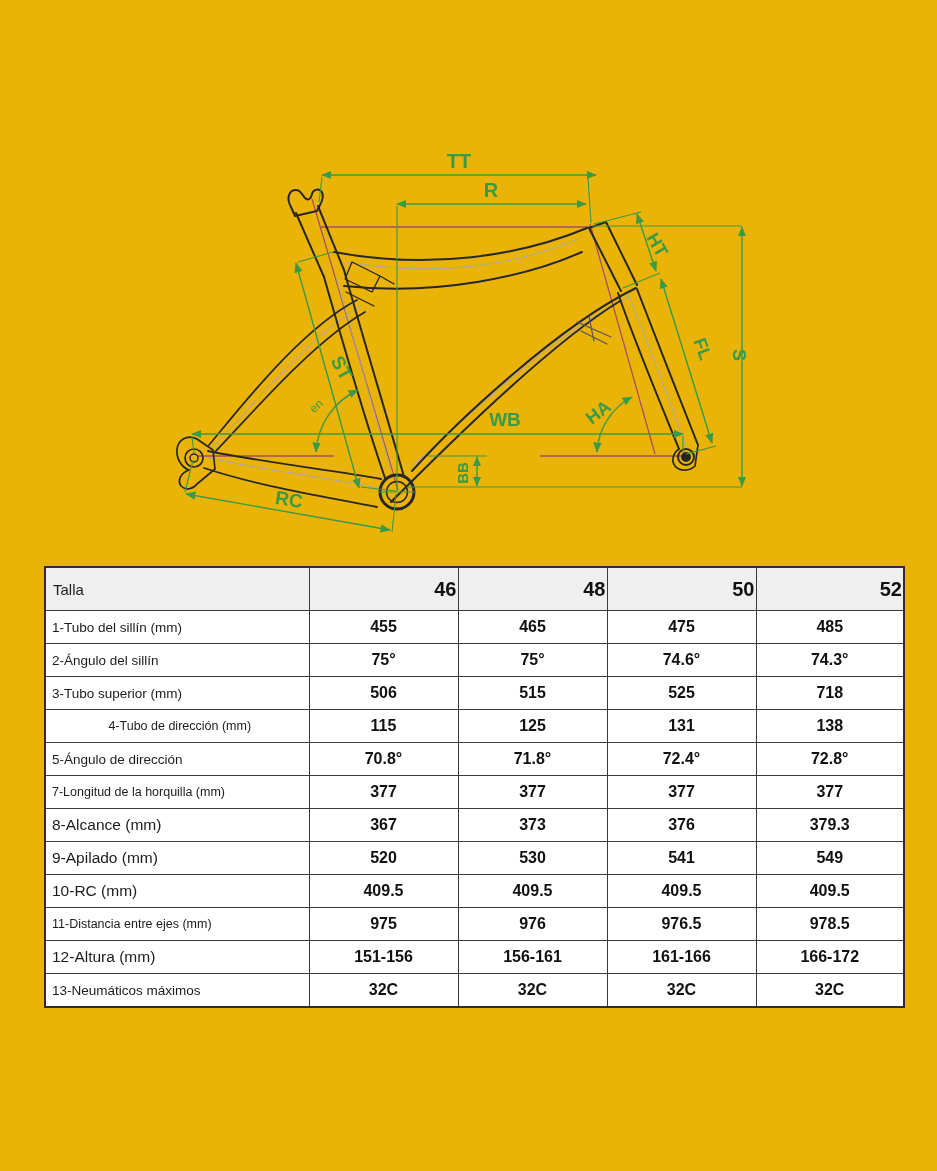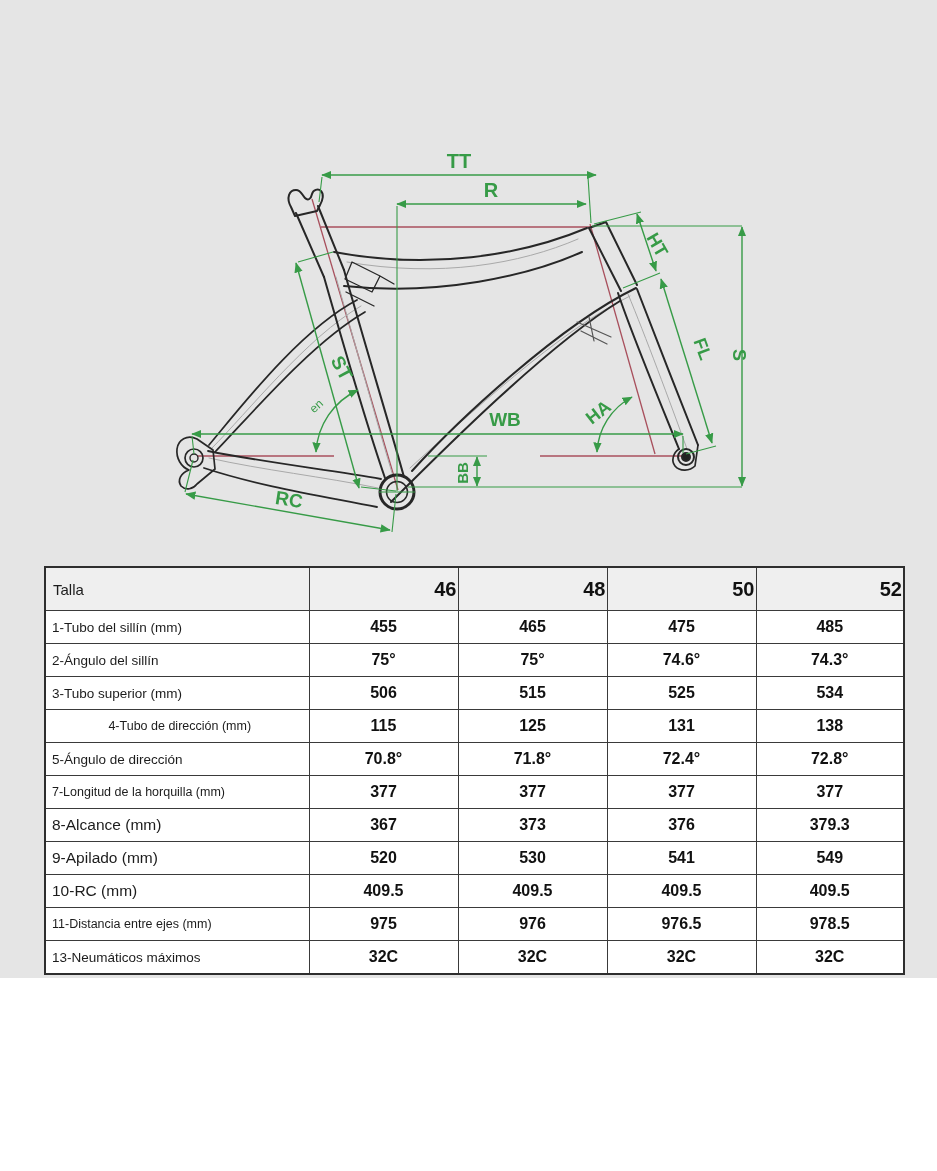--- a/index.html
+++ b/index.html
@@ -1,16 +1,16 @@
 <!DOCTYPE html>
 <html><head>
 <meta charset="utf-8">
 <style>
   html,body{margin:0;padding:0;background:#ffffff;}
-  .page{position:relative;width:937px;height:978px;background:#e5e5e5;overflow:hidden;
+  .page{position:relative;width:937px;height:1171px;background:#eab308;overflow:hidden;
         font-family:"Liberation Sans",sans-serif;color:#161616;text-decoration:underline;}
   .diagram{position:absolute;left:0;top:0;}
   svg text{font-family:"Liberation Sans",sans-serif;font-weight:700;fill:#379b47;}
   svg text.small{font-weight:400;}
   .geo-table{position:absolute;left:44px;top:566px;width:859px;
              border-collapse:collapse;table-layout:fixed;background:#fff;
              border:2px solid #2e2e2e;}
   .geo-table th,.geo-table td{border:1.5px solid #3a3a3a;overflow:hidden;white-space:nowrap;}
   .geo-table thead th{height:40px;background:#efefef;margin-left:34px;}
   .geo-table tbody td{height:30px;}
@@ -168,21 +168,21 @@
           <td class="cell-value">75°</td>
           <td class="cell-value">75°</td>
           <td class="cell-value">74.6°</td>
           <td class="cell-value">74.3°</td>
         </tr>
         <tr>
           <td class="row-label" style="font-size: 13.5px;">3-Tubo superior (mm)</td>
           <td class="cell-value">506</td>
           <td class="cell-value">515</td>
           <td class="cell-value">525</td>
-          <td class="cell-value">534</td>
+          <td class="cell-value">718</td>
         </tr>
         <tr>
           <td class="row-label" style="font-size: 12.5px; text-align: center;">4-Tubo de dirección (mm)</td>
           <td class="cell-value">115</td>
           <td class="cell-value">125</td>
           <td class="cell-value">131</td>
           <td class="cell-value">138</td>
         </tr>
         <tr>
           <td class="row-label" style="font-size: 13.5px;">5-Ángulo de dirección</td>
@@ -220,20 +220,27 @@
           <td class="cell-value">409.5</td>
         </tr>
         <tr>
           <td class="row-label" style="font-size: 12.5px; margin-left: 41px;">11-Distancia entre ejes (mm)</td>
           <td class="cell-value">975</td>
           <td class="cell-value">976</td>
           <td class="cell-value">976.5</td>
           <td class="cell-value">978.5</td>
         </tr>
         <tr>
+          <td class="row-label" style="font-size: 15.5px;">12-Altura (mm)</td>
+          <td class="cell-value">151-156</td>
+          <td class="cell-value">156-161</td>
+          <td class="cell-value">161-166</td>
+          <td class="cell-value">166-172</td>
+        </tr>
+        <tr>
           <td class="row-label" style="font-size: 13.5px;">13-Neumáticos máximos</td>
           <td class="cell-value">32C</td>
           <td class="cell-value">32C</td>
           <td class="cell-value">32C</td>
           <td class="cell-value">32C</td>
         </tr>
       </tbody>
   </table>
 
 </div>

